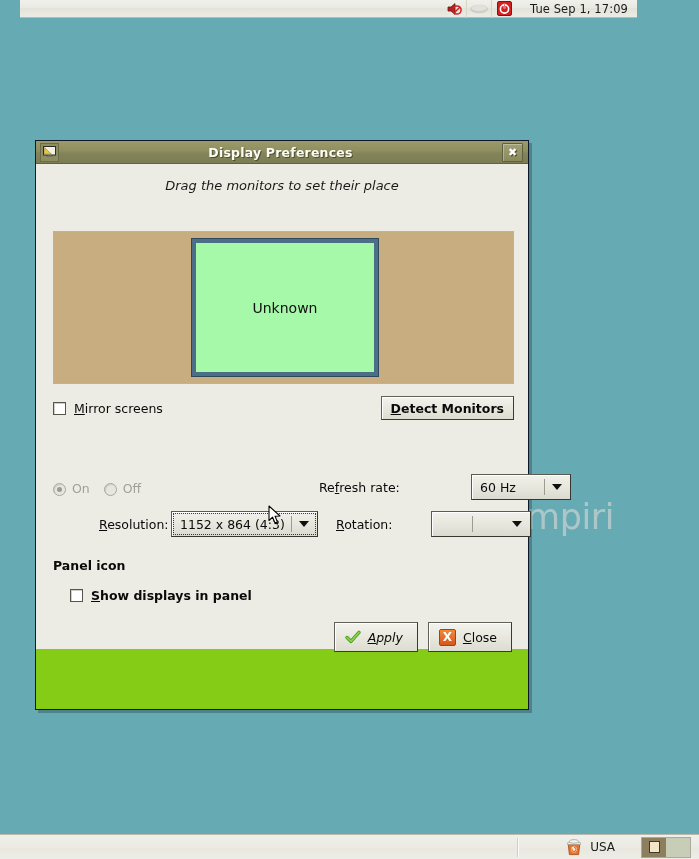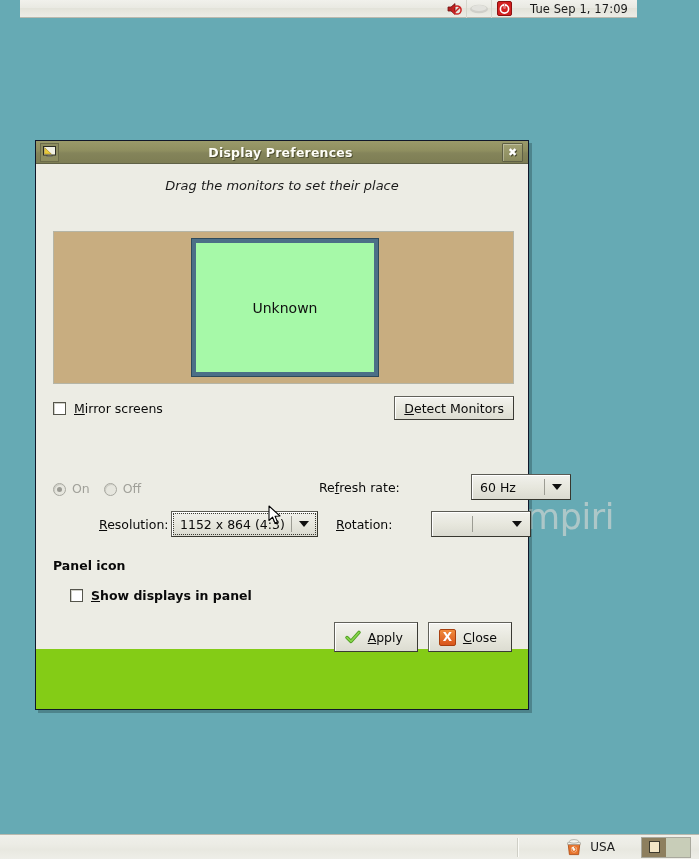--- a/index.html
+++ b/index.html
@@ -226,21 +226,21 @@
     color: #0a0a0a;
     padding: 3px 9px;
     cursor: pointer;
     display: inline-flex;
     align-items: center;
     justify-content: center;
     white-space: nowrap;
   }
   .btn u { text-decoration: underline; }
 
-  #detect-btn { height: 24px; padding: 0 9px; }
+  #detect-btn { height: 24px; padding: 0 9px; font-weight: bold; }
 
   #monitor-bar {
     position: absolute;
     left: 17px;
     top: 264px;
     width: 461px;
     height: 32px;
     background: #a6f9a8;
     box-sizing: border-box;
     display: block;
@@ -381,21 +381,21 @@
     gap: 10px;
   }
   .action-btn {
     height: 30px;
     padding: 0 14px 0 10px;
     display: inline-flex;
     align-items: center;
     gap: 7px;
     font-size: 12.5px;
   }
-  #apply-btn { min-width: 84px; }
+  #apply-btn { min-width: 84px; font-style: italic; }
   #close-btn { min-width: 84px; }
 
   .icon-check {
     width: 16px; height: 16px;
     flex: 0 0 auto;
     display: block;
   }
   .icon-x {
     width: 17px; height: 17px;
     flex: 0 0 auto;

